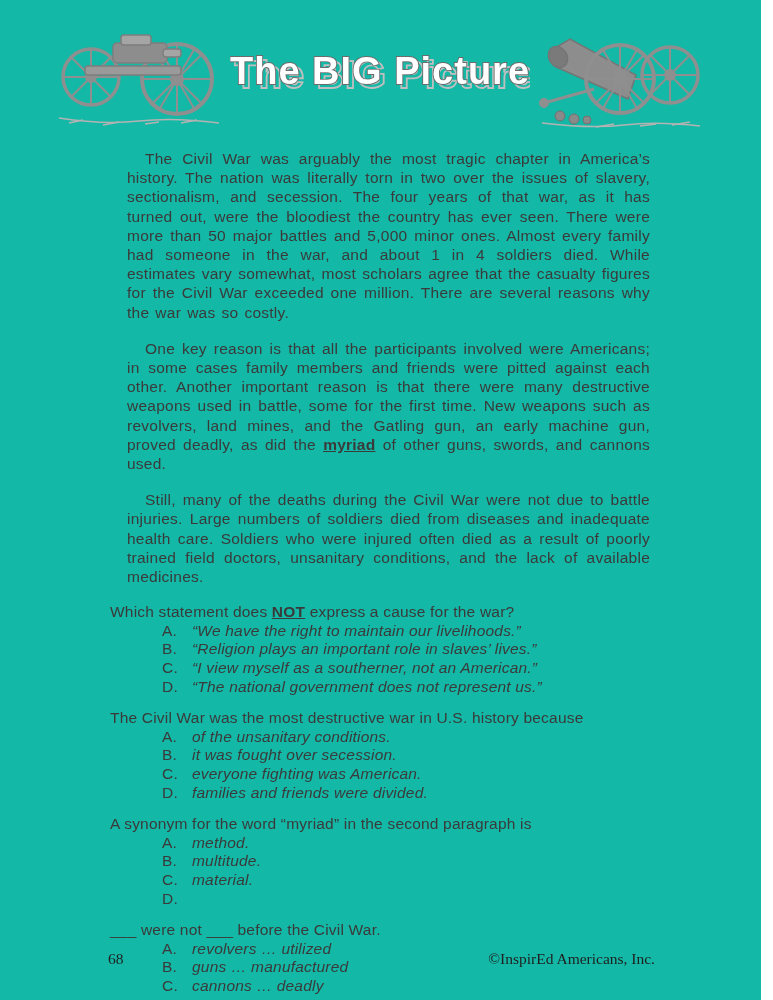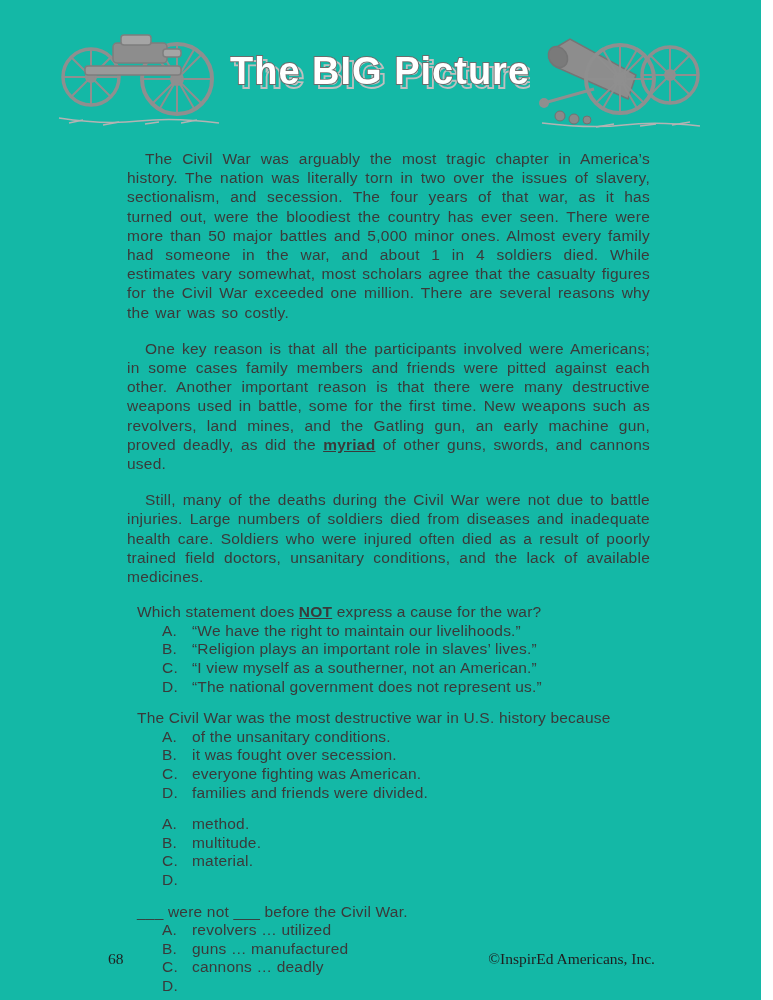--- a/index.html
+++ b/index.html
@@ -32,24 +32,24 @@
     line-height:19.2px;
     letter-spacing:0.25px;
     word-spacing:1.5px;
     color:#3a3a3a;
   }
   .keyword { font-weight:bold; text-decoration:underline; }
 
   
   .questions { margin-top:14px; }
   .question { margin-top:13px; font-size:15.5px; line-height:18.6px; letter-spacing:0.2px; }
-  .stem { color:#3a3a3a;margin-left:27px; }
+  .stem { color:#3a3a3a; }
   .option { display:flex; padding-left:52px; }
   .opt-letter { flex:0 0 30px; }
-  .opt-text { flex:1 1 auto; }
+  .opt-text { flex:1 1 auto;font-style:italic; }
 
   
   .footer {
     position:absolute; left:108px; right:106px; top:950px;
     display:flex; justify-content:space-between;
     font-family:"Liberation Serif", serif;
     font-size:15.5px; color:#1f1f1f;
   }
 </style>
 </head>
@@ -167,20 +167,21 @@
           <span class="opt-letter">C.</span>
           <span class="opt-text">everyone fighting was American.</span>
         </div>
         <div class="option">
           <span class="opt-letter">D.</span>
           <span class="opt-text">families and friends were divided.</span>
         </div>
       </div>
 
       <div class="question">
+        <div class="stem">A synonym for the word “myriad” in the second paragraph is</div>
         <div class="option">
           <span class="opt-letter">A.</span>
           <span class="opt-text">method.</span>
         </div>
         <div class="option">
           <span class="opt-letter">B.</span>
           <span class="opt-text">multitude.</span>
         </div>
         <div class="option">
           <span class="opt-letter">C.</span>

